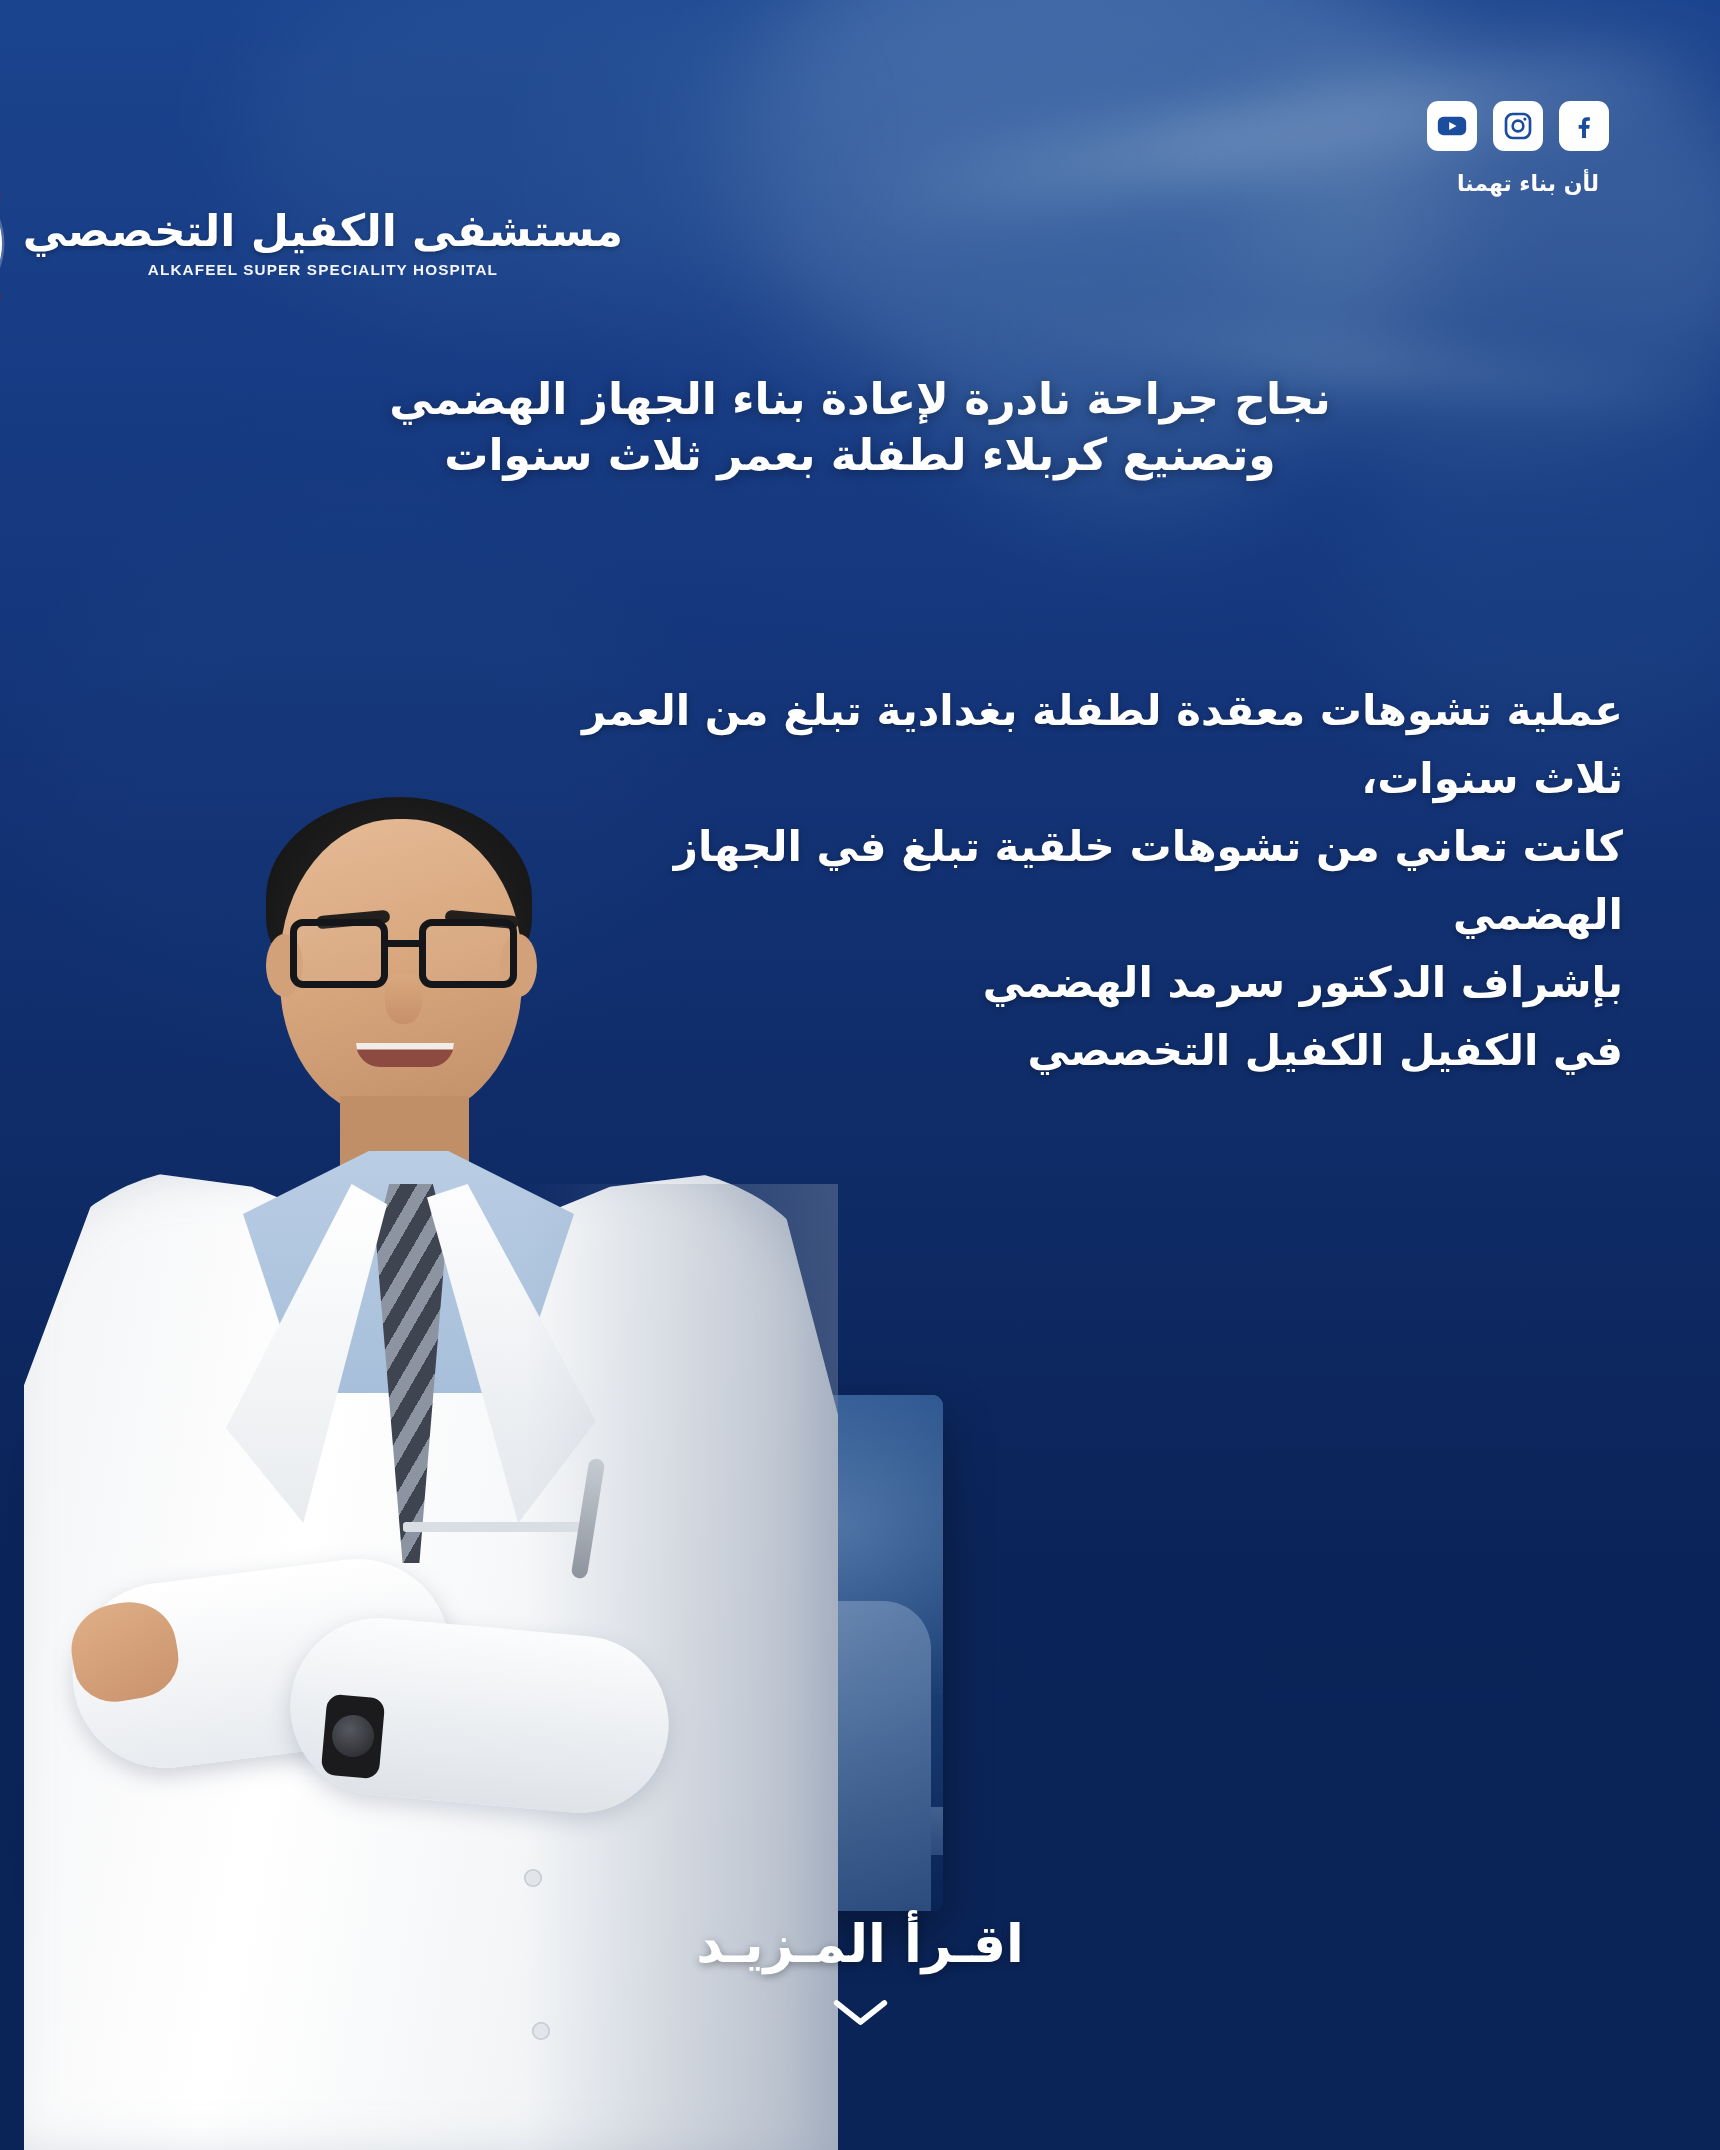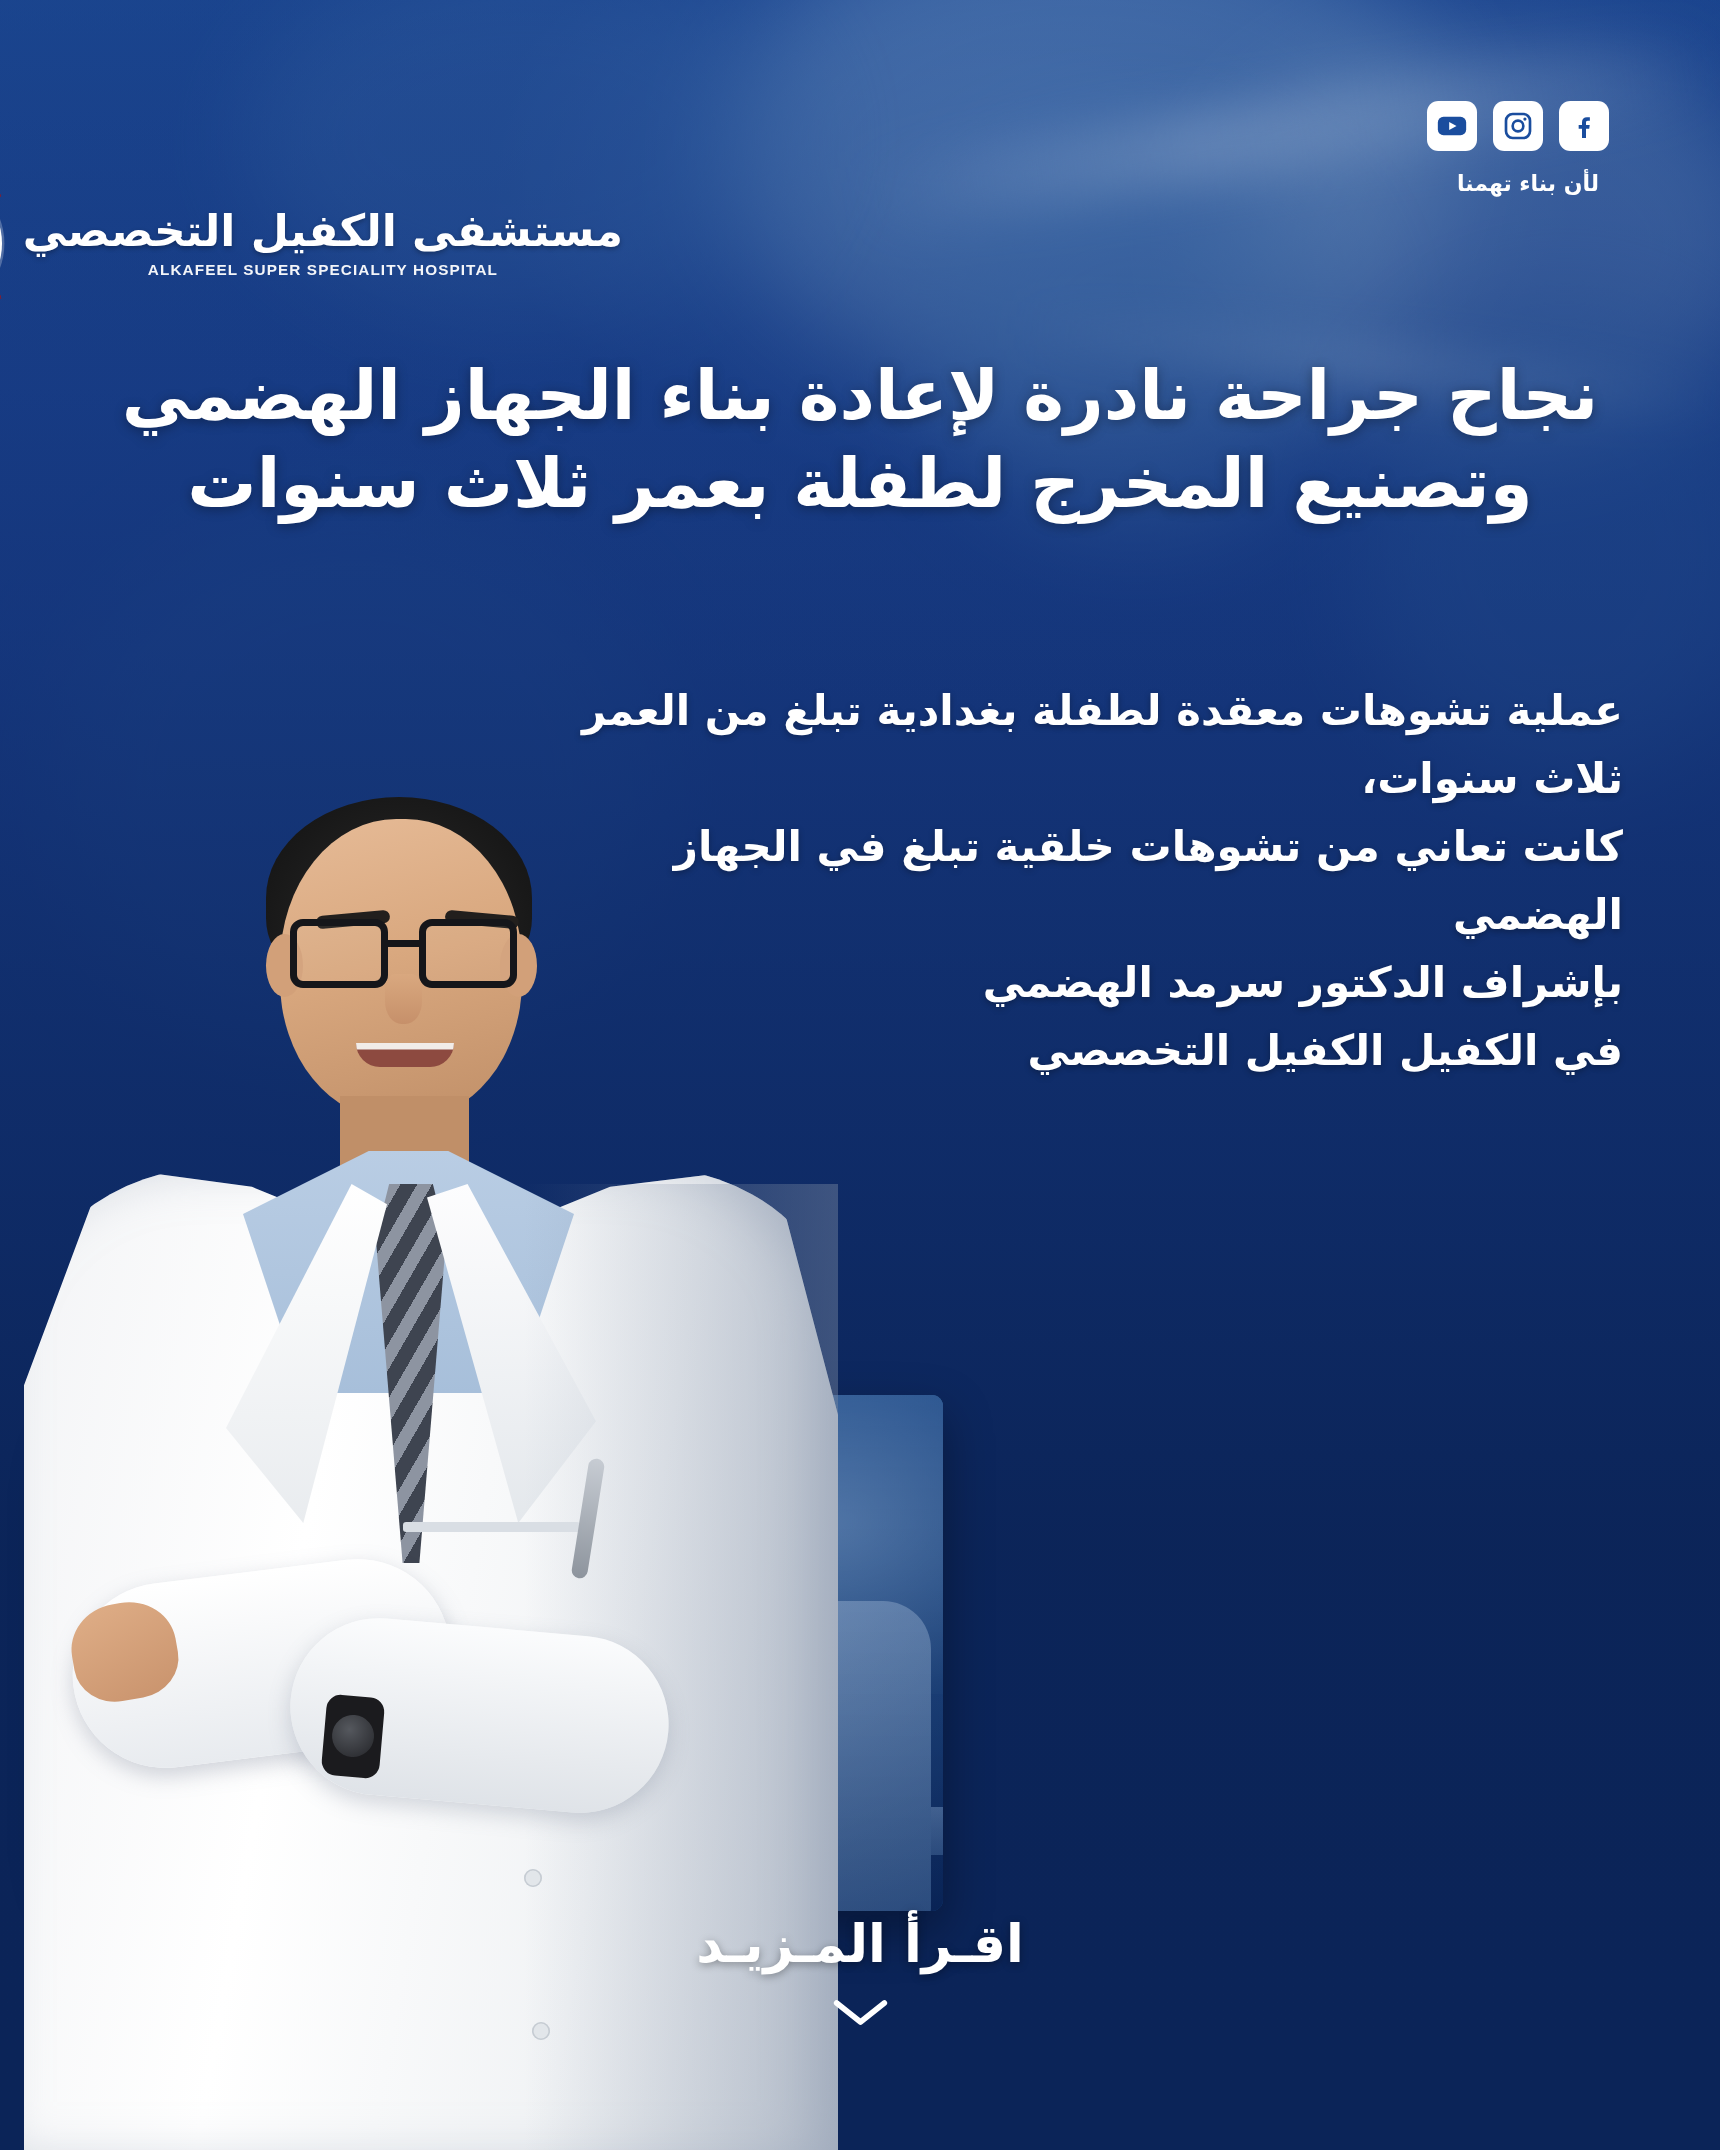--- a/index.html
+++ b/index.html
@@ -102,24 +102,24 @@
   }
   .soc svg { display:block; }
   .tagline {
     position: absolute; top: 171px; left: 1427px; width: 202px;
     text-align: center; color: #fff; font-size: 22px; font-weight: 600;
     direction: rtl; letter-spacing: 0.4px;
   }
 
   
   .headline {
-    position: absolute; top: 351px; right: 73px; left: 73px;
+    position: absolute; top: 371px; right: 73px; left: 73px;
     text-align: center;
     color: #ffffff;
-    font-size: 69px;
+    font-size: 44px;
     font-weight: 700;
     line-height: 1.28;
     direction: rtl;
     text-shadow: 0 2.4px 11.3px rgba(0,0,0,.35);
   }
   .headline span { display: block; }
 
   
   .body-text {
     position: absolute; top: 677px; left: 581px; right: 97px;
@@ -378,21 +378,21 @@
       <div class="arc-bot">Alkafeel Super Speciality Hospital in Kerbala</div>
     </div>
     <div class="logo-words">
       <div class="logo-ar">مستشفى الكفيل التخصصي</div>
       <div class="logo-en">ALKAFEEL SUPER SPECIALITY HOSPITAL</div>
     </div>
   </div>
 
   <div class="headline">
     <span>نجاح جراحة نادرة لإعادة بناء الجهاز الهضمي</span>
-    <span>وتصنيع المخرج لطفلة بعمر ثلاث سنوات</span>
+    <span>وتصنيع كربلاء لطفلة بعمر ثلاث سنوات</span>
   </div>
 
   <div class="body-text">
     <span>عملية تشوهات معقدة لطفلة بغدادية تبلغ من العمر ثلاث سنوات،</span>
     <span>كانت تعاني من تشوهات خلقية تبلغ في الجهاز الهضمي</span>
     <span>بإشراف الدكتور سرمد الهضمي</span>
     <span>في الكفيل الكفيل التخصصي</span>
   </div>
 
   <div class="photo-card">

